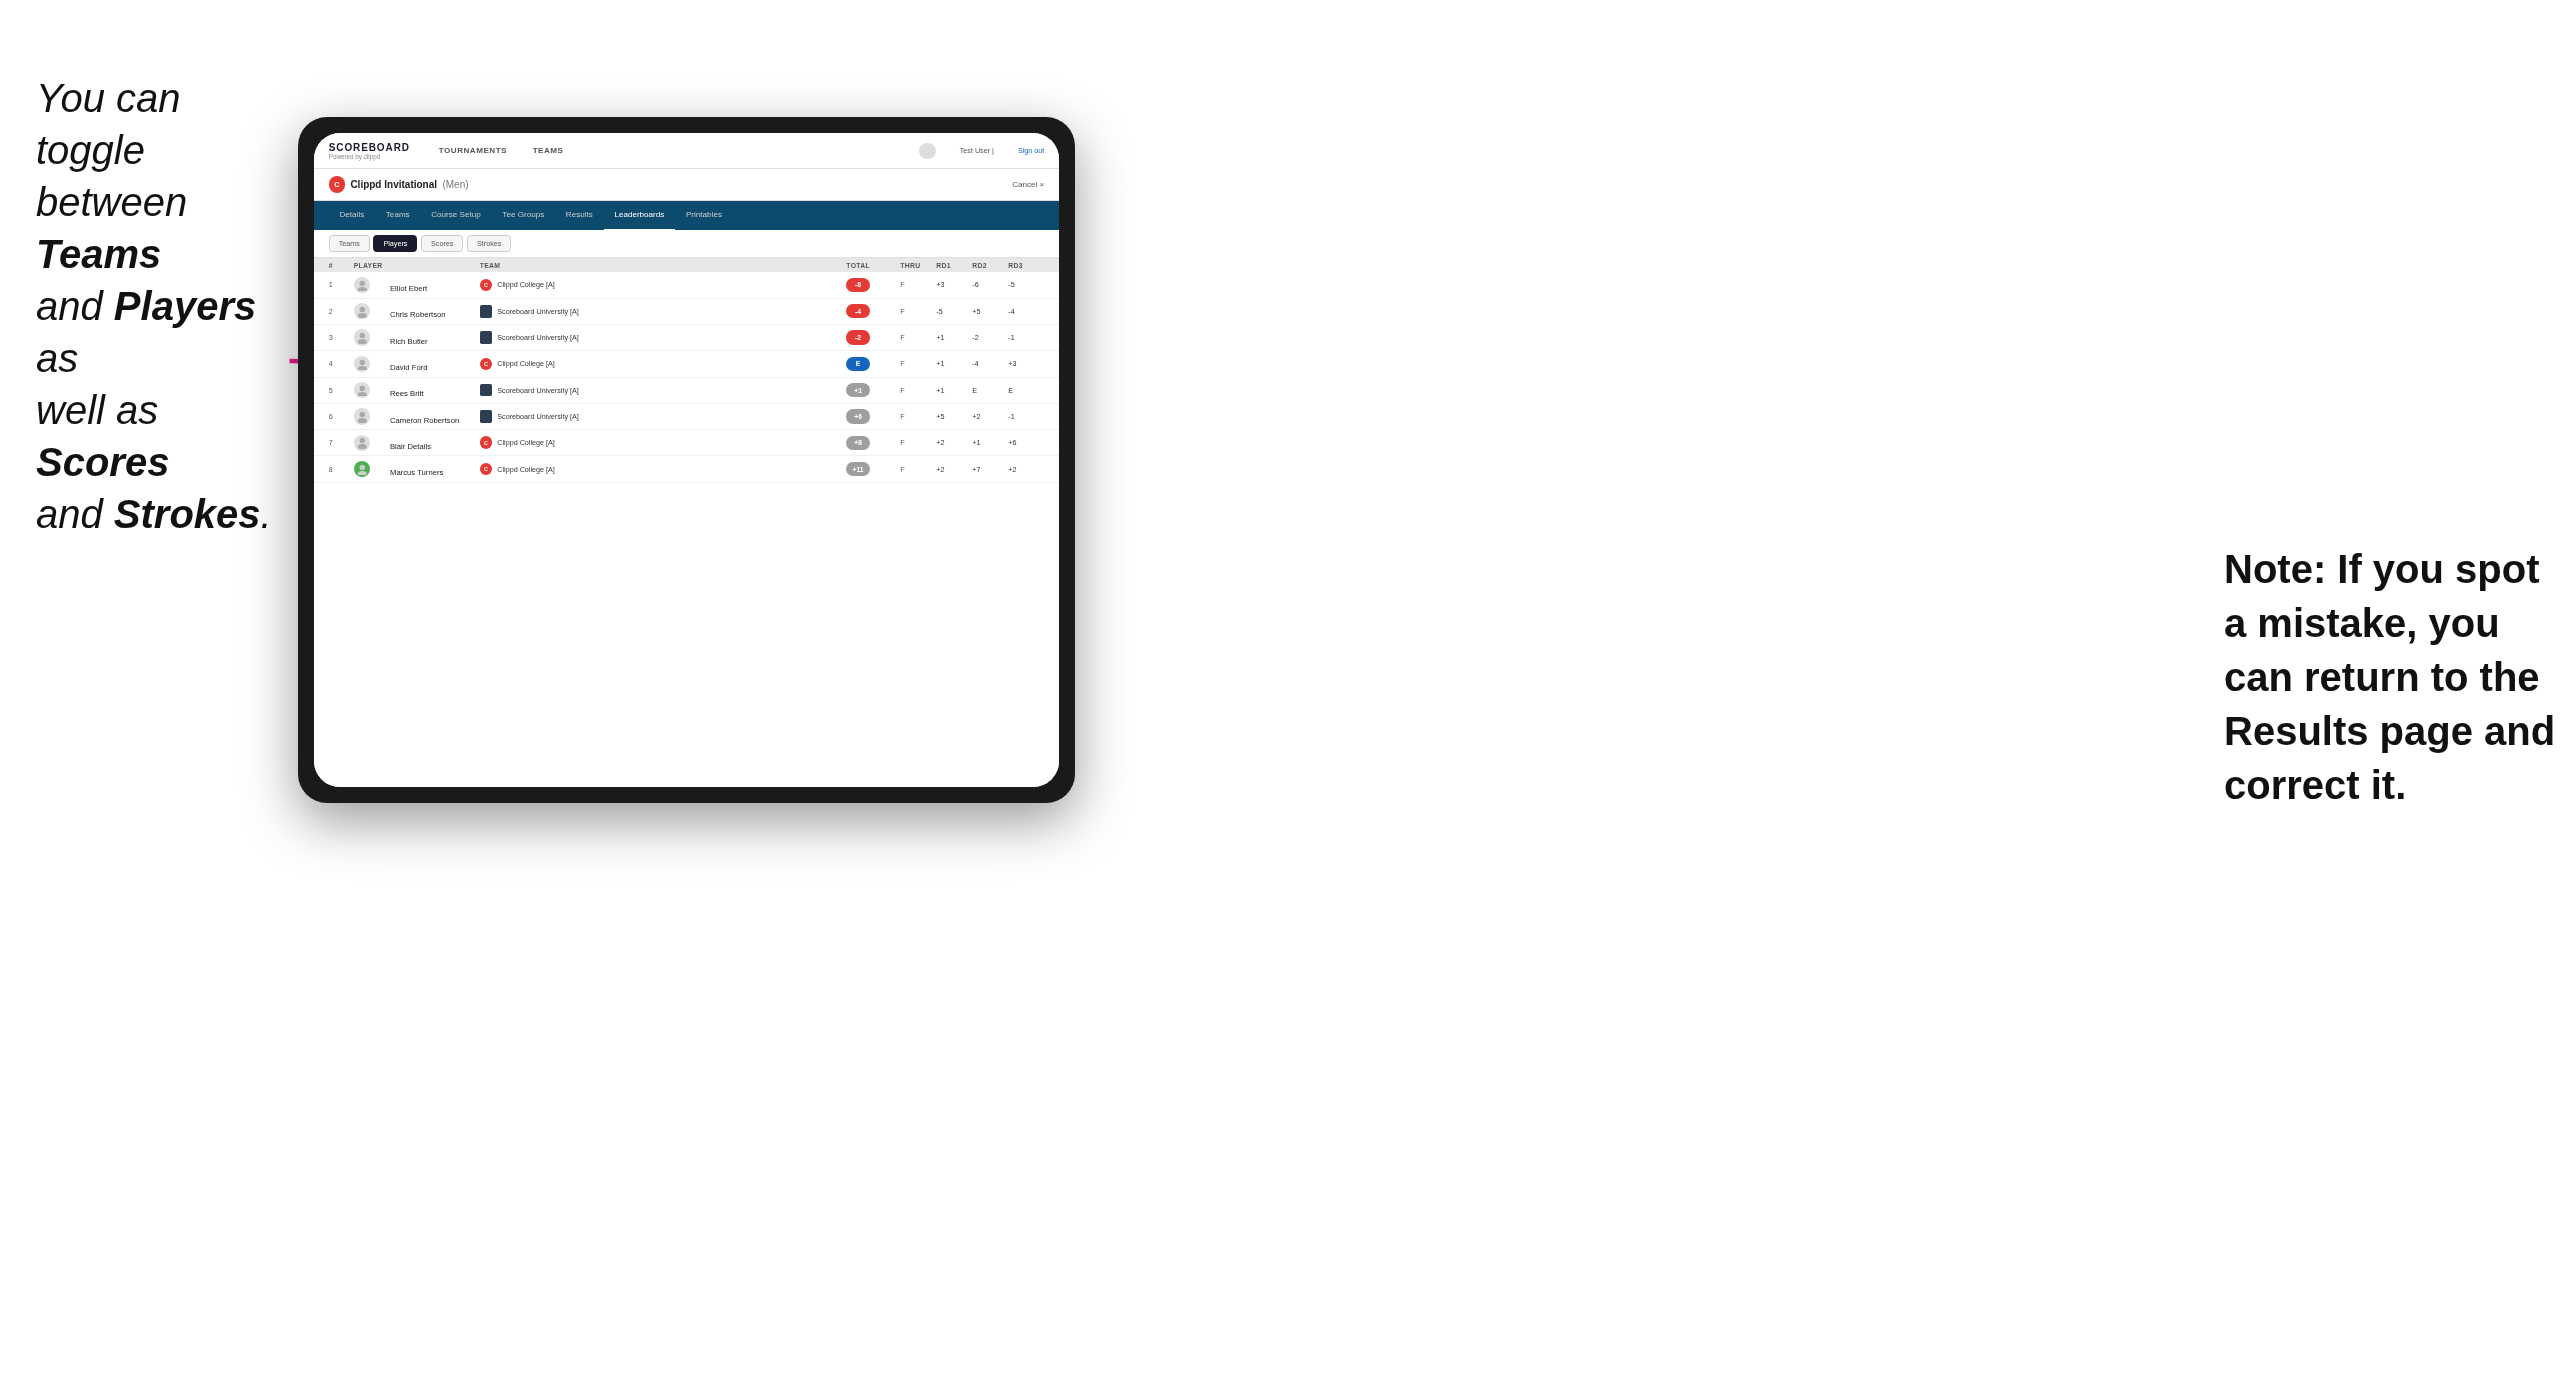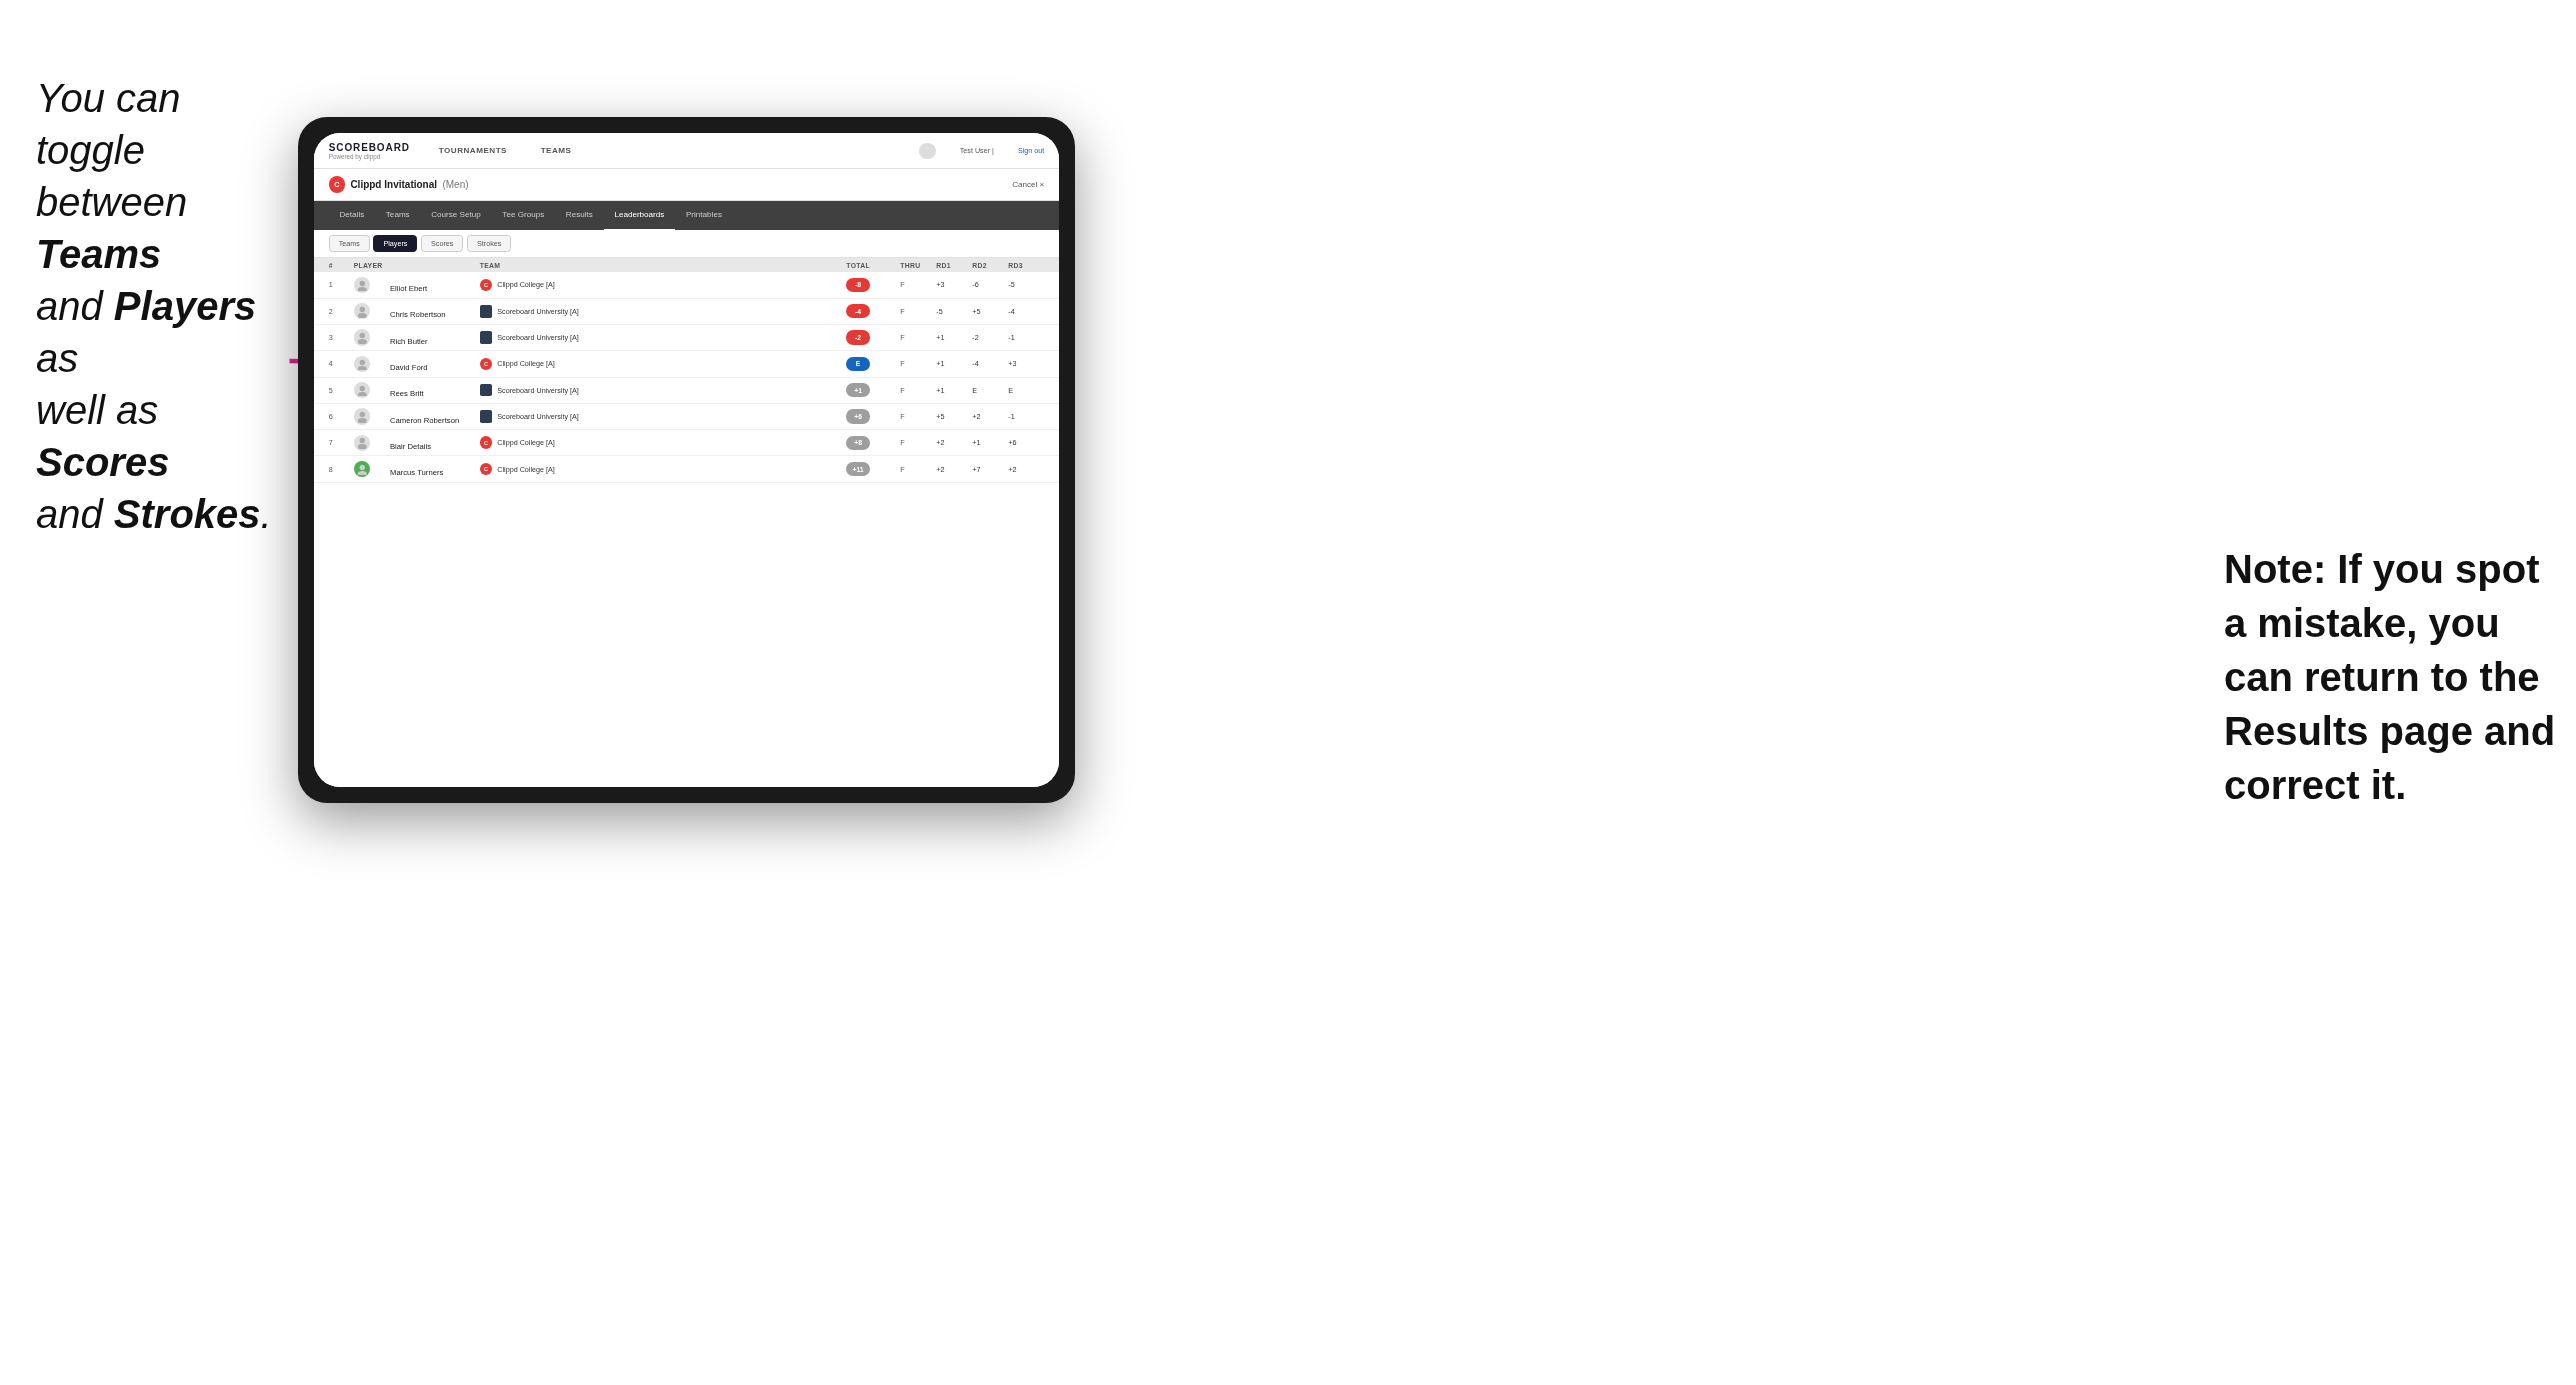--- a/index.html
+++ b/index.html
@@ -89,21 +89,21 @@
       font-weight: 900;
       letter-spacing: 0.9px;
       color: #1a1a2e;
     }
     .scoreboard-logo .logo-sub {
       font-size: 6.3px;
       color: #888;
     }
     .nav-links {
       display: flex;
-      gap: 12px;
+      gap: 4px;
       flex: 1;
     }
     .nav-link {
       padding: 0 10.8px;
       height: 36px;
       display: flex;
       align-items: center;
       font-size: 8.1px;
       font-weight: 600;
       letter-spacing: 0.5px;
@@ -156,21 +156,21 @@
       font-weight: 800;
     }
     .cancel-btn {
       font-size: 8.1px;
       color: #555;
       cursor: pointer;
     }
 
     
     .sub-nav {
-      background: #404040;
+      background: #0c4a6e;
       display: flex;
       align-items: center;
       padding: 0 14.4px;
       height: 29px;
       flex-shrink: 0;
     }
     .sub-nav-tab {
       padding: 0 10.8px;
       height: 29px;
       display: flex;

